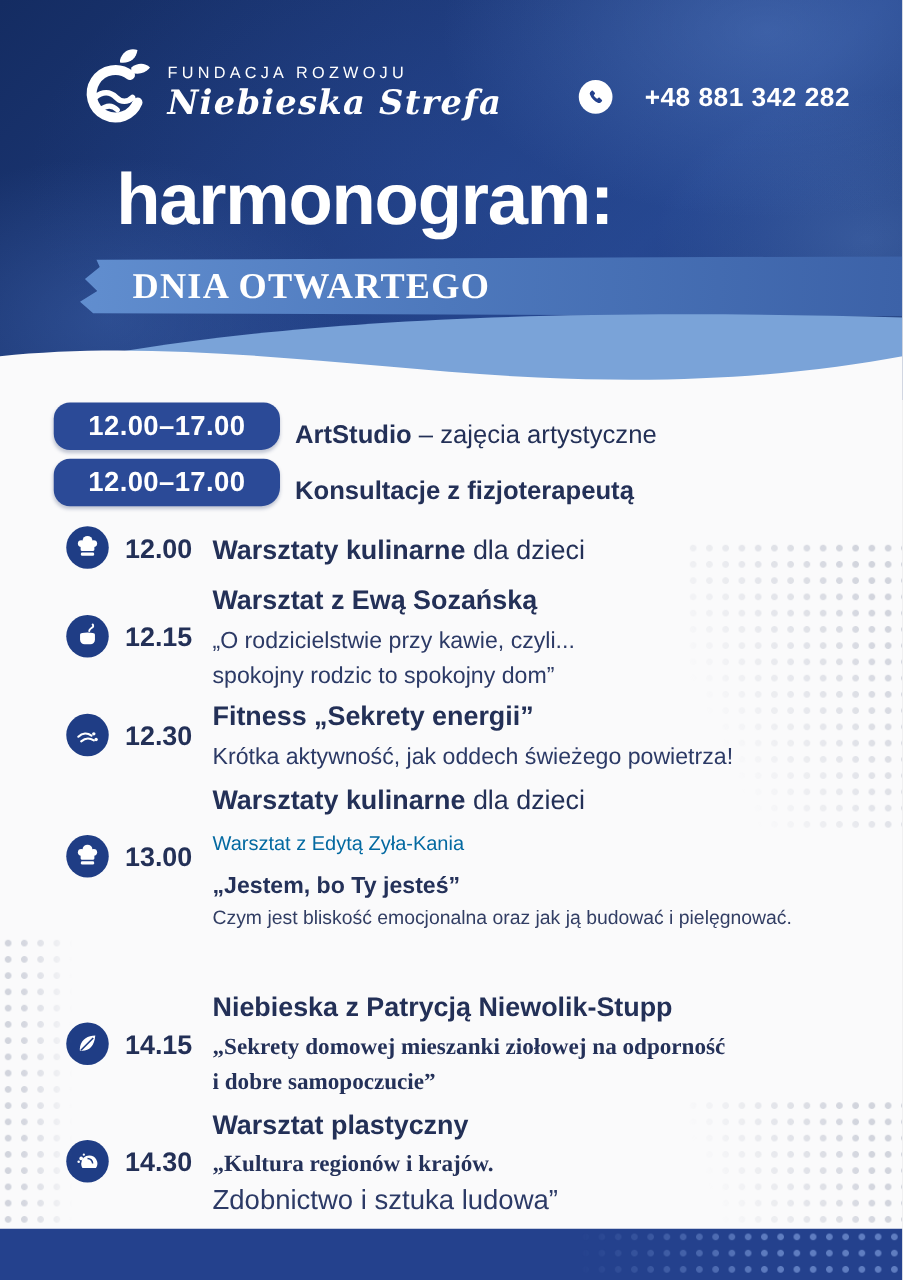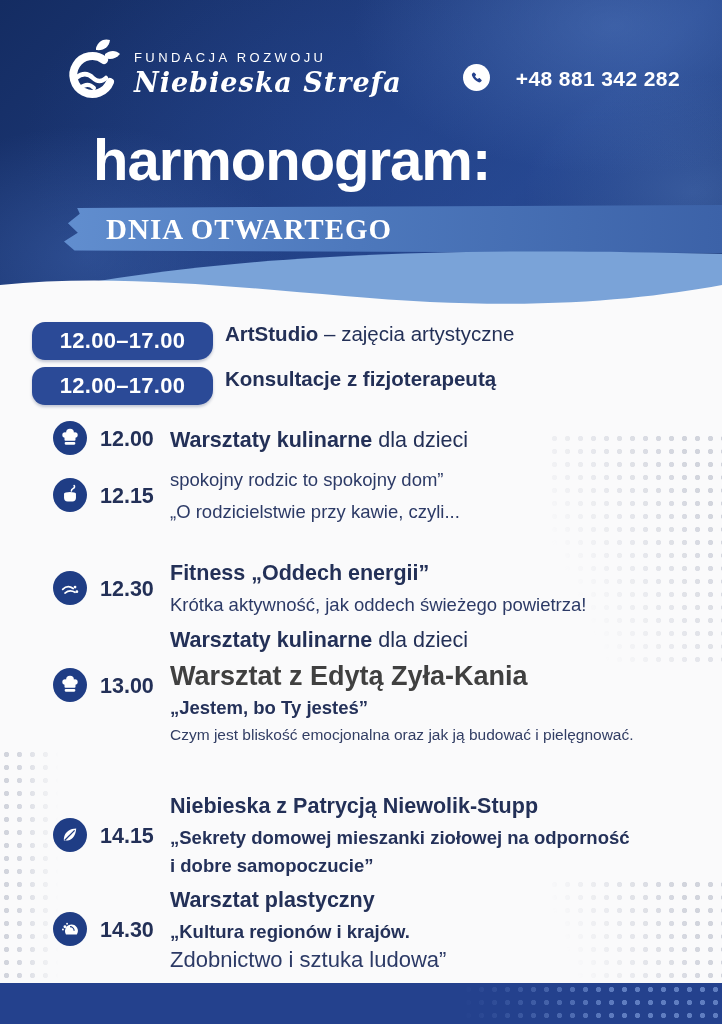--- a/index.html
+++ b/index.html
@@ -41,21 +41,21 @@
   .subtitle-band {
     position:absolute; left:64px; top:205px; width:658px; height:48px;
     background:linear-gradient(93deg, #618ecf 0%, #4d78bc 45%, #3c62a8 100%);
     clip-path:polygon(2% 6%, 100% 0%, 100% 100%, 1.6% 95%, 0% 76%, 2.1% 58%, 0.6% 38%, 2.4% 18%);
     display:flex; align-items:center;font-family:Liberation Serif, serif;
   }
   .subtitle-band span {
     color:#fff; font-size:29px; font-weight:bold; letter-spacing:1px; padding-left:42px;
   }
   .wave { position:absolute; left:0; top:238px; width:722px; height:82px; }
-  .range-row { position:absolute; left:32px; display:flex; align-items:flex-start; gap:12px; }
+  .range-row { position:absolute; left:43px; display:flex; align-items:flex-end; gap:12px; }
   .time-pill {
     width:181px; height:38px; background:#2b4a97; border-radius:13px 13px 15px 13px;
     color:#fff; font-size:22px; font-weight:bold; letter-spacing:.3px;
     display:flex; align-items:center; justify-content:center;
     box-shadow:0 2px 3px rgba(20,40,90,.25);
   }
   .range-label { font-size:20.5px; color:#233057; }
   .range-label .b { font-weight:bold; }
 
   .event-row { position:absolute; left:53px; display:flex; align-items:center; }
@@ -63,22 +63,22 @@
     flex:0 0 34px; width:34px; height:34px; border-radius:50%; background:#1f3d85;
     display:flex; align-items:center; justify-content:center; margin-top:-3px;
   }
   .icon-circle svg { width:22px; height:22px; }
   .ev-time { flex:0 0 70px; margin-left:13px; font-size:21.5px; font-weight:bold; color:#233057; }
   .ev-body { margin-left:0; }
   .ev-title { font-size:21.5px; font-weight:bold; color:#233057; line-height:28px; }
   .ev-title .reg { font-weight:normal; }
   .ev-line { font-size:18.5px; color:#2c3a66; line-height:28px; }
   .ev-line.first { margin-top:4px; }
-  .ev-line.bold { font-weight:bold; color:#243159; }
-  .ev-sub-title { font-size:27px; font-weight:bold; color:#404040; line-height:28px; margin-top:8px; }
+  .ev-line.bold { font-weight:bold; color:#243159;font-family:Liberation Serif, serif; }
+  .ev-sub-title { font-size:16px; font-weight:normal; color:#0369a1; line-height:28px; margin-top:8px; }
   .ev-quote { font-size:18.5px; font-weight:bold; color:#243159; line-height:26px; margin-top:5px; }
   .ev-small { font-size:15.5px; color:#323e64; line-height:22px; margin-top:3px; }
 
   
   .dots {
     position:absolute;
     background-image:radial-gradient(circle, rgba(176,181,196,.55) 2.3px, transparent 3px);
     background-size:13px 13px;
   }
   .dots-right-mid {
@@ -182,37 +182,38 @@
   <div class="event-row" style="top:466px">
     <span class="icon-circle">
       <svg viewBox="0 0 24 24" fill="#fff">
         <path d="M5.5 10.5h13v4.5a4 4 0 0 1-4 4h-5a4 4 0 0 1-4-4z"></path>
         <ellipse cx="12" cy="10.3" rx="6.5" ry="1.6"></ellipse>
         <path d="M13.5 7.5c0-2 1.5-2.2 2.6-3.1 1-.8 1.1-1.9.4-2.6" fill="none" stroke="#fff" stroke-width="1.7" stroke-linecap="round"></path>
       </svg>
     </span>
     <span class="ev-time">12.15</span>
     <div class="ev-body">
+      <div class="ev-title">Warsztat z Ewą Sozańską</div>
+      <div class="ev-line first">„O rodzicielstwie przy kawie, czyli...</div>
       <div class="ev-line">spokojny rodzic to spokojny dom”</div>
-      <div class="ev-line first">„O rodzicielstwie przy kawie, czyli...</div>
     </div>
   </div>
 
   <div class="event-row" style="top:559px">
     <span class="icon-circle">
       <svg viewBox="0 0 24 24">
         <path d="M4 13.5c3.5-3.5 8-3.5 11.5-1" fill="none" stroke="#fff" stroke-width="1.9" stroke-linecap="round"></path>
         <path d="M6.5 17.5c3.5-3 7.5-3 11-.8" fill="none" stroke="#fff" stroke-width="1.9" stroke-linecap="round"></path>
         <circle cx="17.5" cy="11" r="1.5" fill="#fff"></circle>
           <circle cx="19.5" cy="16" r="1.5" fill="#fff"></circle>
       </svg>
     </span>
     <span class="ev-time">12.30</span>
     <div class="ev-body">
-      <div class="ev-title">Fitness „Oddech energii”</div>
+      <div class="ev-title">Fitness „Sekrety energii”</div>
       <div class="ev-line first">Krótka aktywność, jak oddech świeżego powietrza!</div>
     </div>
   </div>
 
   <div class="event-row" style="top:626px">
     <span class="icon-circle">
       <svg viewBox="0 0 24 24" fill="#fff">
         <circle cx="12" cy="6.2" r="4.3"></circle>
           <circle cx="6.6" cy="8.6" r="3"></circle>
           <circle cx="17.4" cy="8.6" r="3"></circle>

